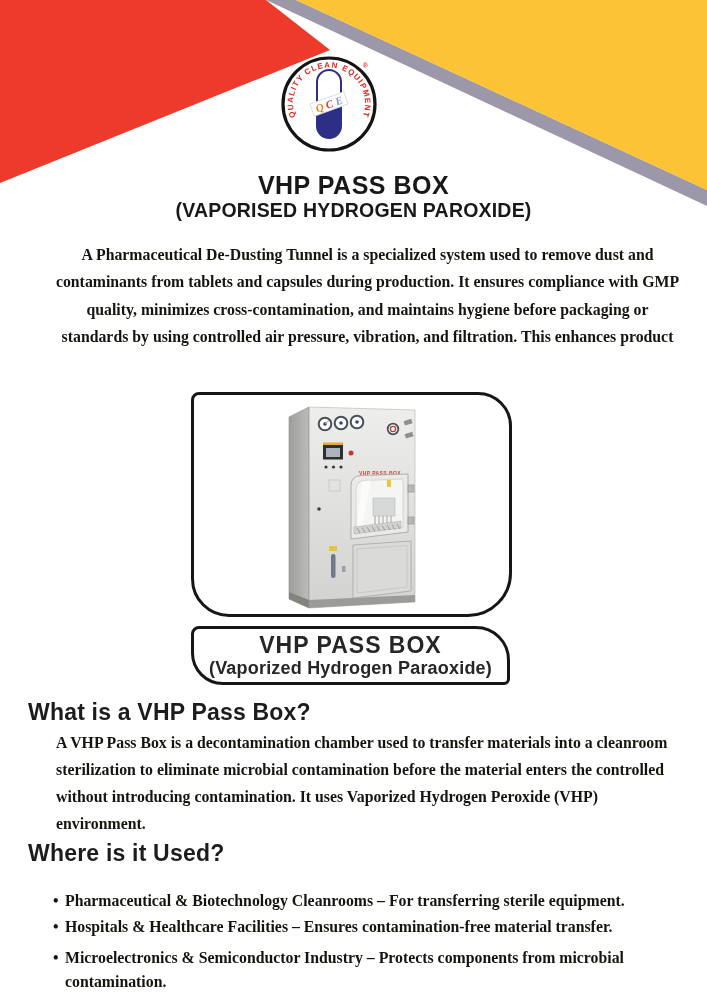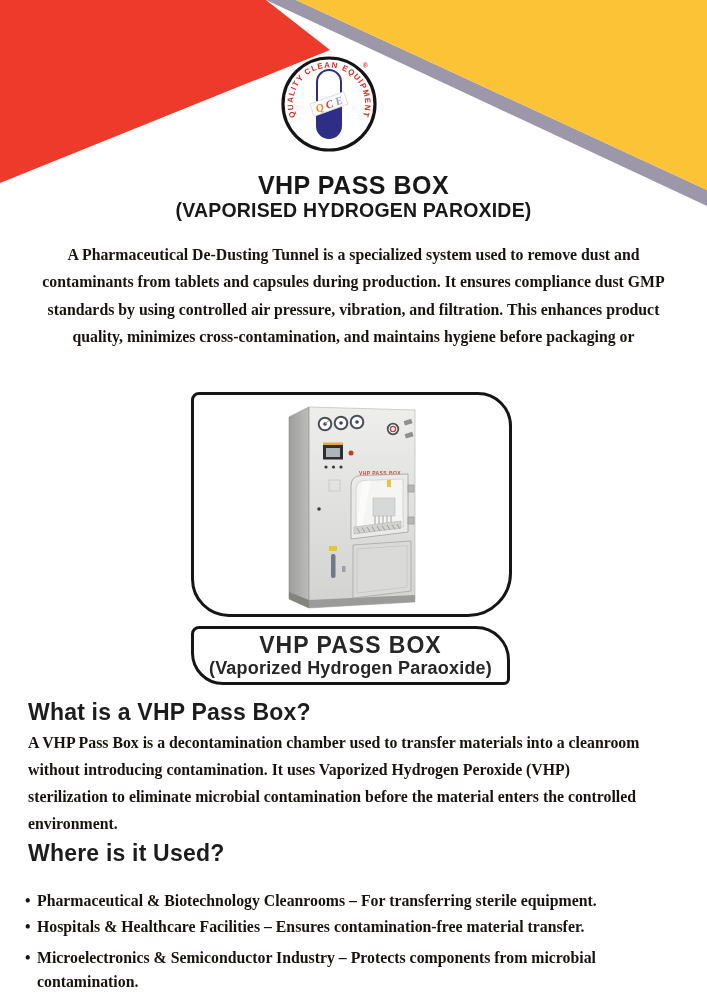--- a/index.html
+++ b/index.html
@@ -19,21 +19,21 @@
     position:absolute; left:0; right:0; top:172px; text-align:center;
     font-size:25px; line-height:26px; font-weight:700; letter-spacing:0.5px; color:#181818;
     white-space:nowrap;
   }
   .main-subtitle {
     position:absolute; left:0; right:0; top:199px; text-align:center;
     font-size:19.5px; line-height:22px; font-weight:700; letter-spacing:0.2px; color:#181818;
     white-space:nowrap;
   }
 
-  .serif { font-family:"Liberation Serif", serif; font-weight:700; color:#17130e; }
+  .serif { font-family:"Liberation Serif", serif; font-weight:700; color:#17130e;padding-left:28px; }
 
   .intro {
     position:absolute; left:0; right:0; top:241px;
     font-size:15.8px; line-height:27.4px; text-align:center;
   }
   .intro div { white-space:nowrap; }
 
   .figure-box {
     position:absolute; left:191px; top:392px; width:321px; height:225px;
     box-sizing:border-box; border:3px solid #161616; background:#ffffff;
@@ -104,23 +104,23 @@
         </text>
       </g>
     </g>
   </svg>
 
   <div class="main-title">VHP PASS BOX</div>
   <div class="main-subtitle">(VAPORISED HYDROGEN PAROXIDE)</div>
 
   <div class="intro serif">
     <div>A Pharmaceutical De-Dusting Tunnel is a specialized system used to remove dust and</div>
-    <div>contaminants from tablets and capsules during production. It ensures compliance dust GMP</div>
+    <div>contaminants from tablets and capsules during production. It ensures compliance with GMP</div>
+    <div>quality, minimizes cross-contamination, and maintains hygiene before packaging or</div>
     <div>standards by using controlled air pressure, vibration, and filtration. This enhances product</div>
-    <div>quality, minimizes cross-contamination, and maintains hygiene before packaging or</div>
   </div>
 
   <div class="figure-box">
     <svg class="machine-svg" width="136" height="206" viewBox="0 0 136 206">
       <defs>
         <linearGradient id="frontGrad" x1="0" y1="0" x2="0" y2="1">
           <stop offset="0" stop-color="#eeeeec"></stop>
           <stop offset="1" stop-color="#d2d2d0"></stop>
         </linearGradient>
         <linearGradient id="sideGrad" x1="0" y1="0" x2="1" y2="0">
@@ -189,22 +189,22 @@
   </div>
 
   <div class="caption-box">
     <div class="caption-title">VHP PASS BOX</div>
     <div class="caption-subtitle">(Vaporized Hydrogen Paraoxide)</div>
   </div>
 
   <div class="section-heading heading-what">What is a VHP Pass Box?</div>
   <div class="para-left serif">
     <div>A VHP Pass Box is a decontamination chamber used to transfer materials into a cleanroom</div>
+    <div>sterilization to eliminate microbial contamination before the material enters the controlled</div>
     <div>without introducing contamination. It uses Vaporized Hydrogen Peroxide (VHP)</div>
-    <div>sterilization to eliminate microbial contamination before the material enters the controlled</div>
     <div>environment.</div>
   </div>
 
   <div class="section-heading heading-where">Where is it Used?</div>
   <div class="bullets serif">
     <div class="bullet">
       <span class="dot">•</span><span>Pharmaceutical &amp; Biotechnology Cleanrooms – For transferring sterile equipment.</span>
     </div>
     <div class="bullet">
       <span class="dot">•</span><span>Hospitals &amp; Healthcare Facilities – Ensures contamination-free material transfer.</span>

